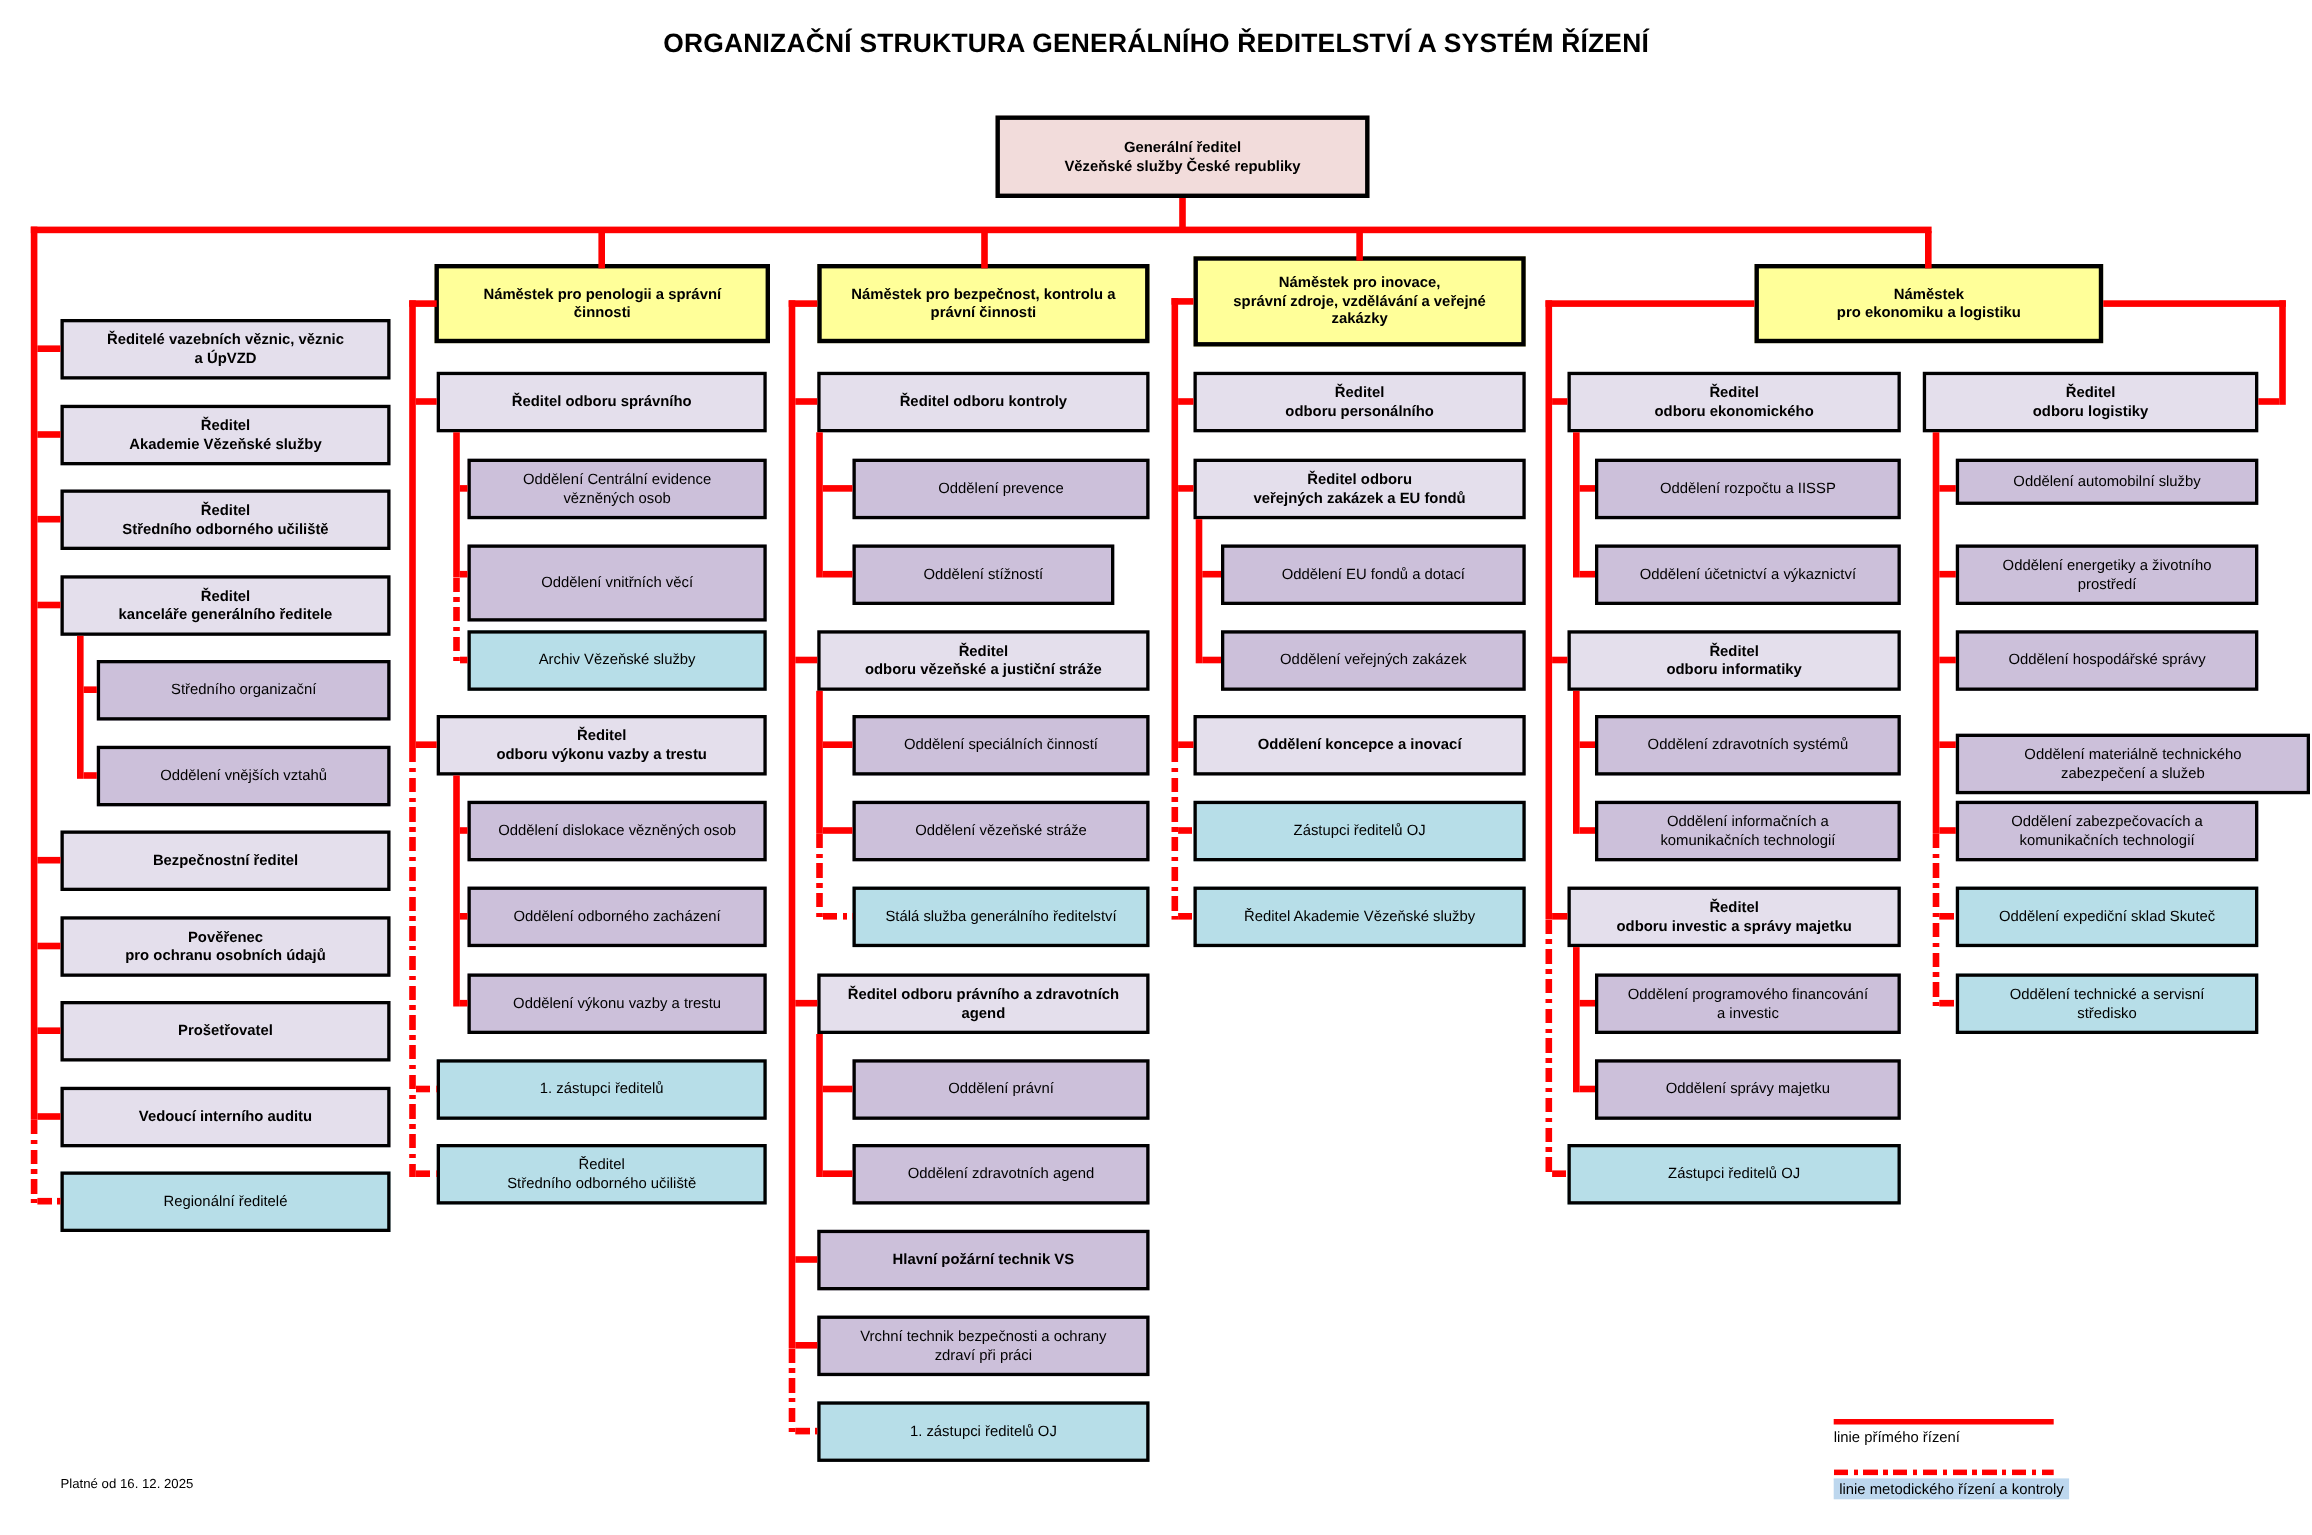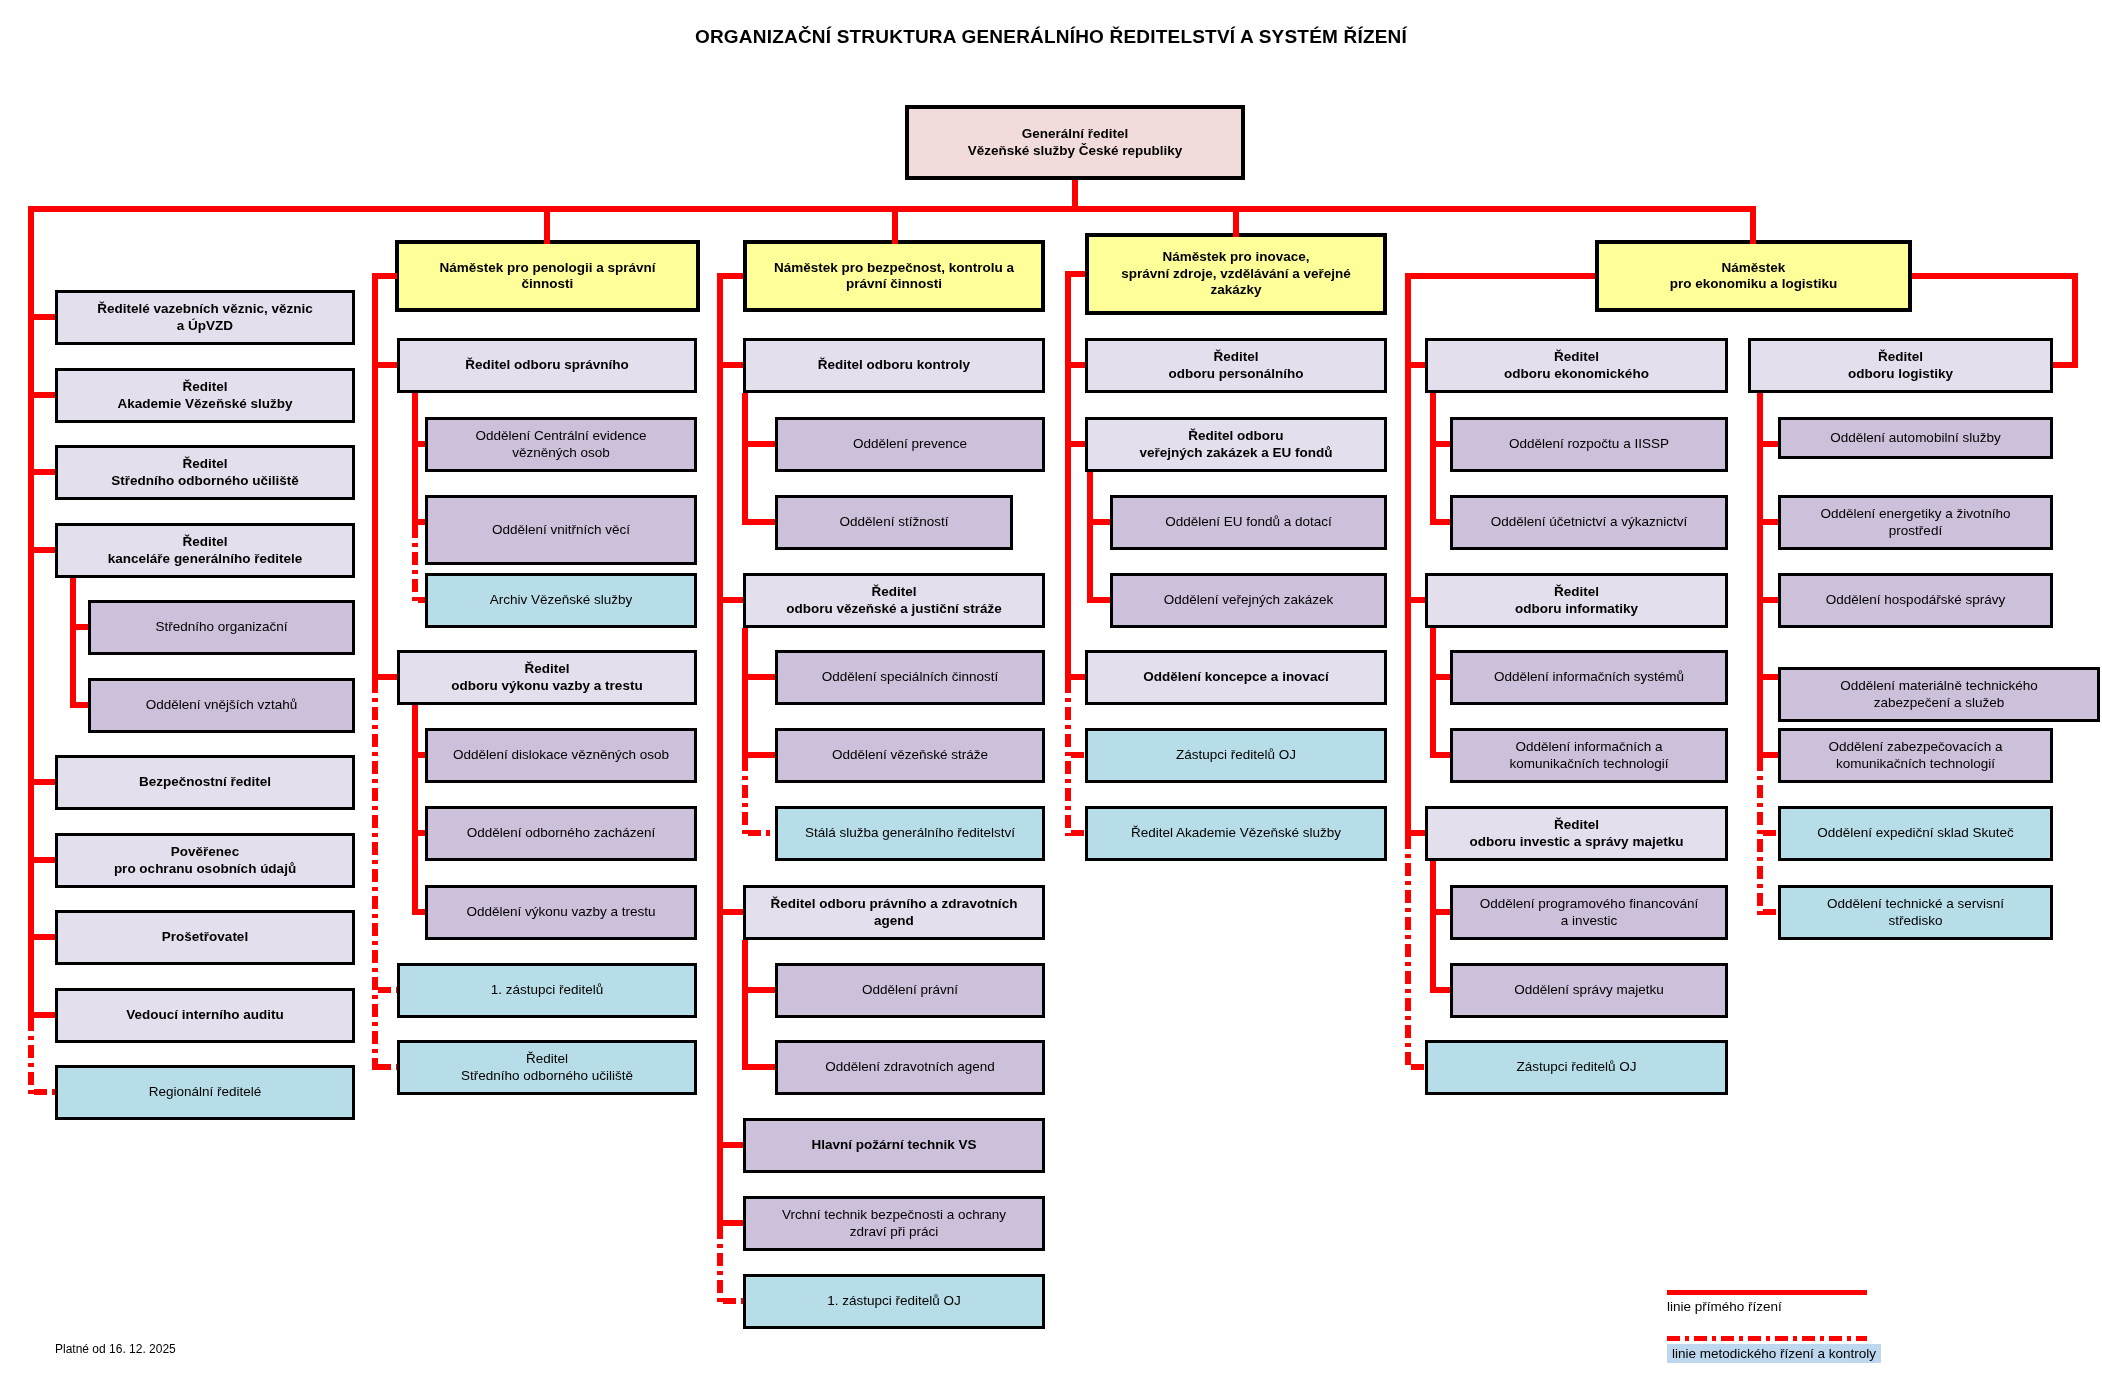--- a/index.html
+++ b/index.html
@@ -3,21 +3,21 @@
 <meta charset="utf-8">
 <style>
   :root{
     --c-line:#FF0000; --c-dir:#E4DFEC; --c-dept:#CCC0DA; --c-ext:#B7DEE8;
     --c-hdr:#FFFF99; --c-top:#F2DCDB; --c-hl:#BDD7EE;
   }
   html,body{margin:0;padding:0;background:#fff}
   #canvas{position:relative;width:2102px;height:1395px;background:#fff;
     font-family:"Liberation Sans",sans-serif;color:#000;overflow:hidden}
   #title{position:absolute;left:0;right:0;top:26px;text-align:center;
-    font-weight:bold;font-size:19px;letter-spacing:.2px}
+    font-weight:bold;font-size:24px;letter-spacing:.2px}
   .box{position:absolute;box-sizing:border-box;border:3px solid #000;
     background:var(--c-dir);display:flex;align-items:center;justify-content:center;
     text-align:center;white-space:pre-line;font-size:13.5px;line-height:16.5px;
     padding:0 6px}
   .b{font-weight:bold}
   .dept{background:var(--c-dept)}
   .ext{background:var(--c-ext)}
   .hdr{background:var(--c-hdr);border-width:4px;font-weight:bold}
   .top{background:var(--c-top);border-width:4px;font-weight:bold}
   .line{position:absolute;background:var(--c-line)}
@@ -104,21 +104,21 @@
   <div class="box ext" style="left:1085px;top:806px;width:302px;height:55px">Ředitel Akademie Vězeňské služby</div>
 
   <div class="box hdr" style="left:1595px;top:240px;width:317px;height:72px">Náměstek
 pro ekonomiku a logistiku</div>
   <div class="box b" style="left:1425px;top:338px;width:303px;height:55px">Ředitel
 odboru ekonomického</div>
   <div class="box dept" style="left:1450px;top:417px;width:278px;height:55px">Oddělení rozpočtu a IISSP</div>
   <div class="box dept" style="left:1450px;top:495px;width:278px;height:55px">Oddělení účetnictví a výkaznictví</div>
   <div class="box b" style="left:1425px;top:573px;width:303px;height:55px">Ředitel
 odboru informatiky</div>
-  <div class="box dept" style="left:1450px;top:650px;width:278px;height:55px">Oddělení informačních systémů</div>
+  <div class="box dept" style="left:1450px;top:650px;width:278px;height:55px">Oddělení zdravotních systémů</div>
   <div class="box dept" style="left:1450px;top:728px;width:278px;height:55px">Oddělení informačních a
 komunikačních technologií</div>
   <div class="box b" style="left:1425px;top:806px;width:303px;height:55px">Ředitel
 odboru investic a správy majetku</div>
   <div class="box dept" style="left:1450px;top:885px;width:278px;height:55px">Oddělení programového financování
 a investic</div>
   <div class="box dept" style="left:1450px;top:963px;width:278px;height:55px">Oddělení správy majetku</div>
   <div class="box ext" style="left:1425px;top:1040px;width:303px;height:55px">Zástupci ředitelů OJ</div>
 
   <div class="box b" style="left:1748px;top:338px;width:305px;height:55px">Ředitel

